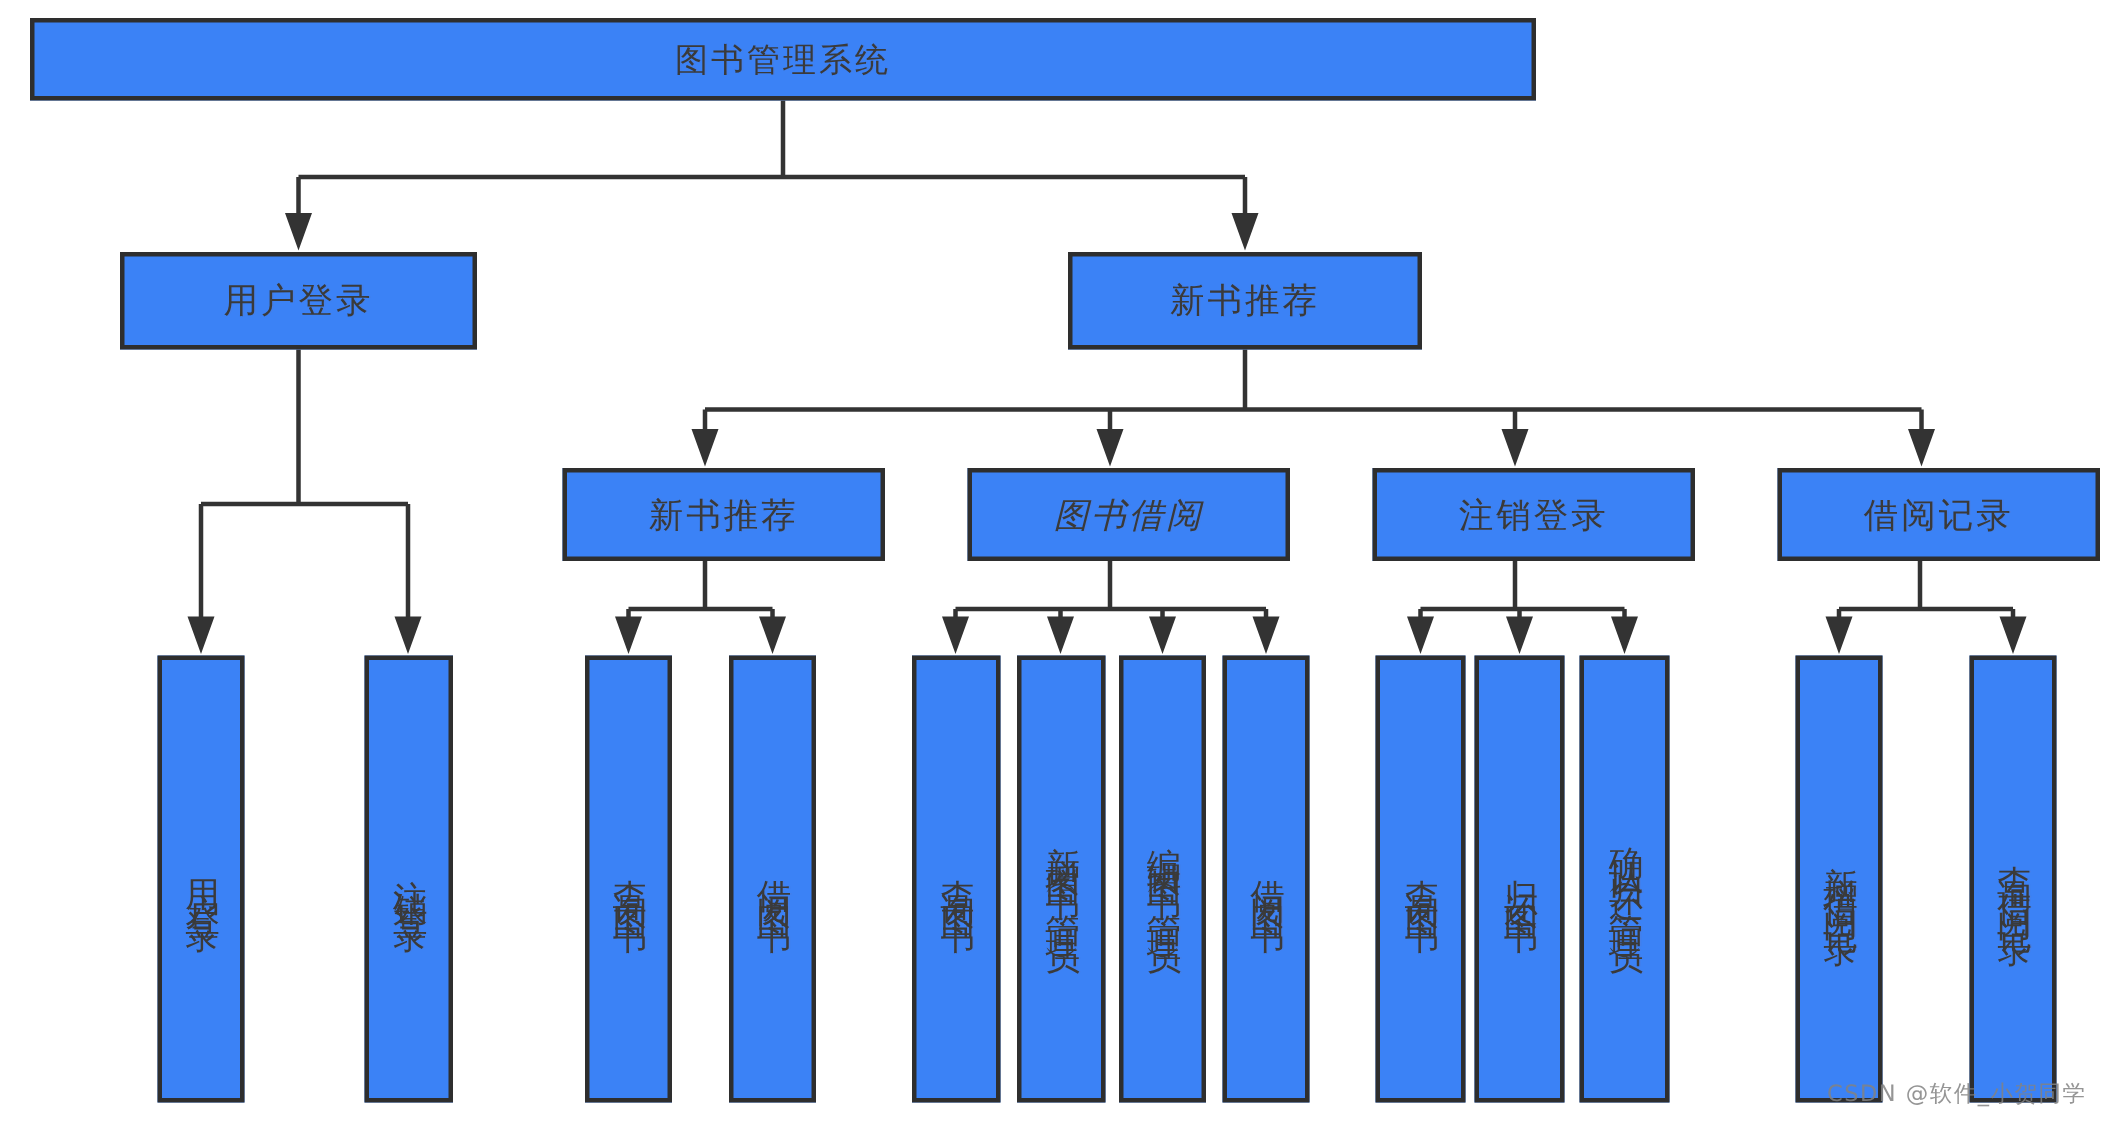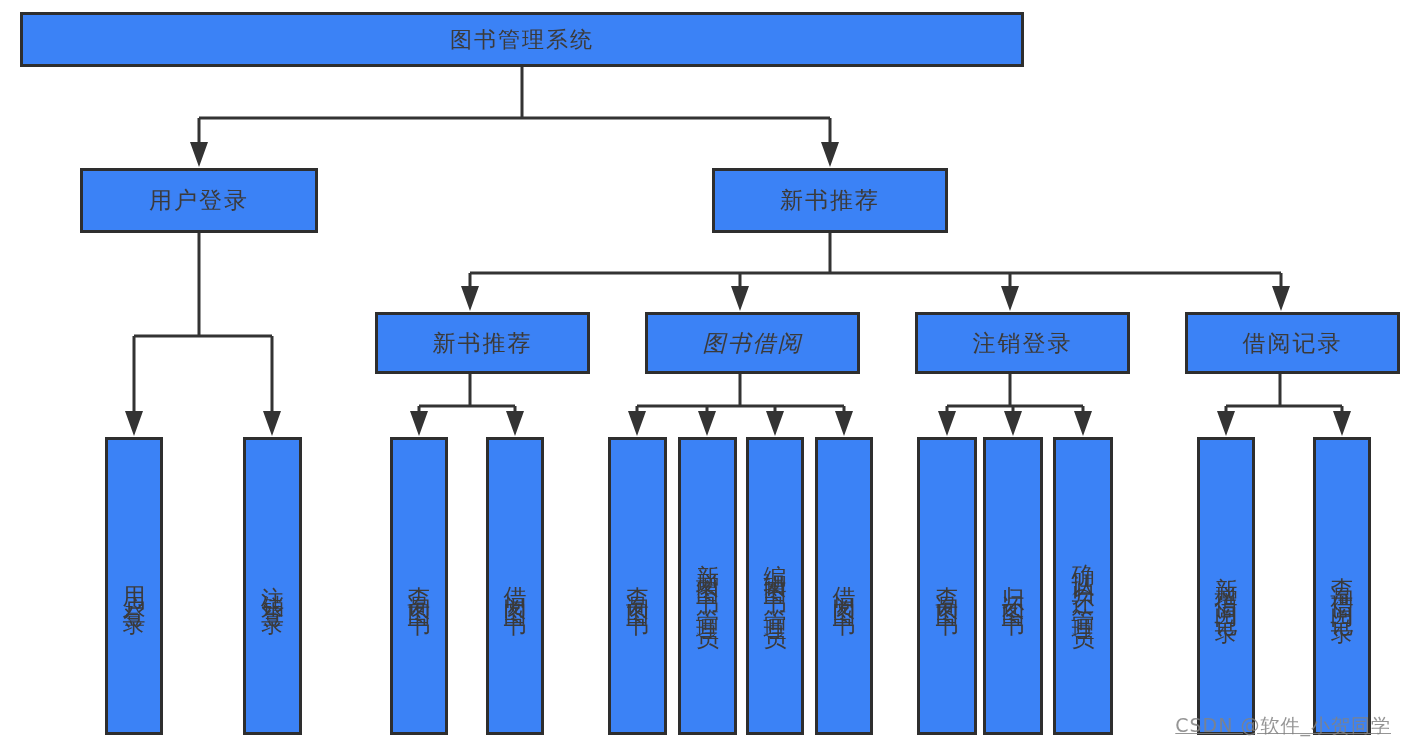--- a/index.html
+++ b/index.html
@@ -66,24 +66,23 @@
     text-orientation: mixed;
     font-size: 23px;
     letter-spacing: 9px;
     line-height: 1;
   }
   .watermark {
     position: absolute;
     right: 14px;
     bottom: 8px;
     z-index: 3;
-    font-size: 19px;
+    font-size: 15px;
     color: rgba(130,130,130,0.85);
     letter-spacing: 1px;
-    text-decoration: underline;
   }
 </style>
 </head>
 <body>
 
 <div class="stage">
 
   <svg class="connector-layer" width="1405" height="747" viewBox="0 0 1405 747">
     <path fill="none" stroke="#333333" stroke-width="3" d="M522,67 V118 M199,118 H830 M199,118 V145 M830,118 V145
              M199,233 V336 M134,336 H272 M134,336 V414 M272,336 V414

